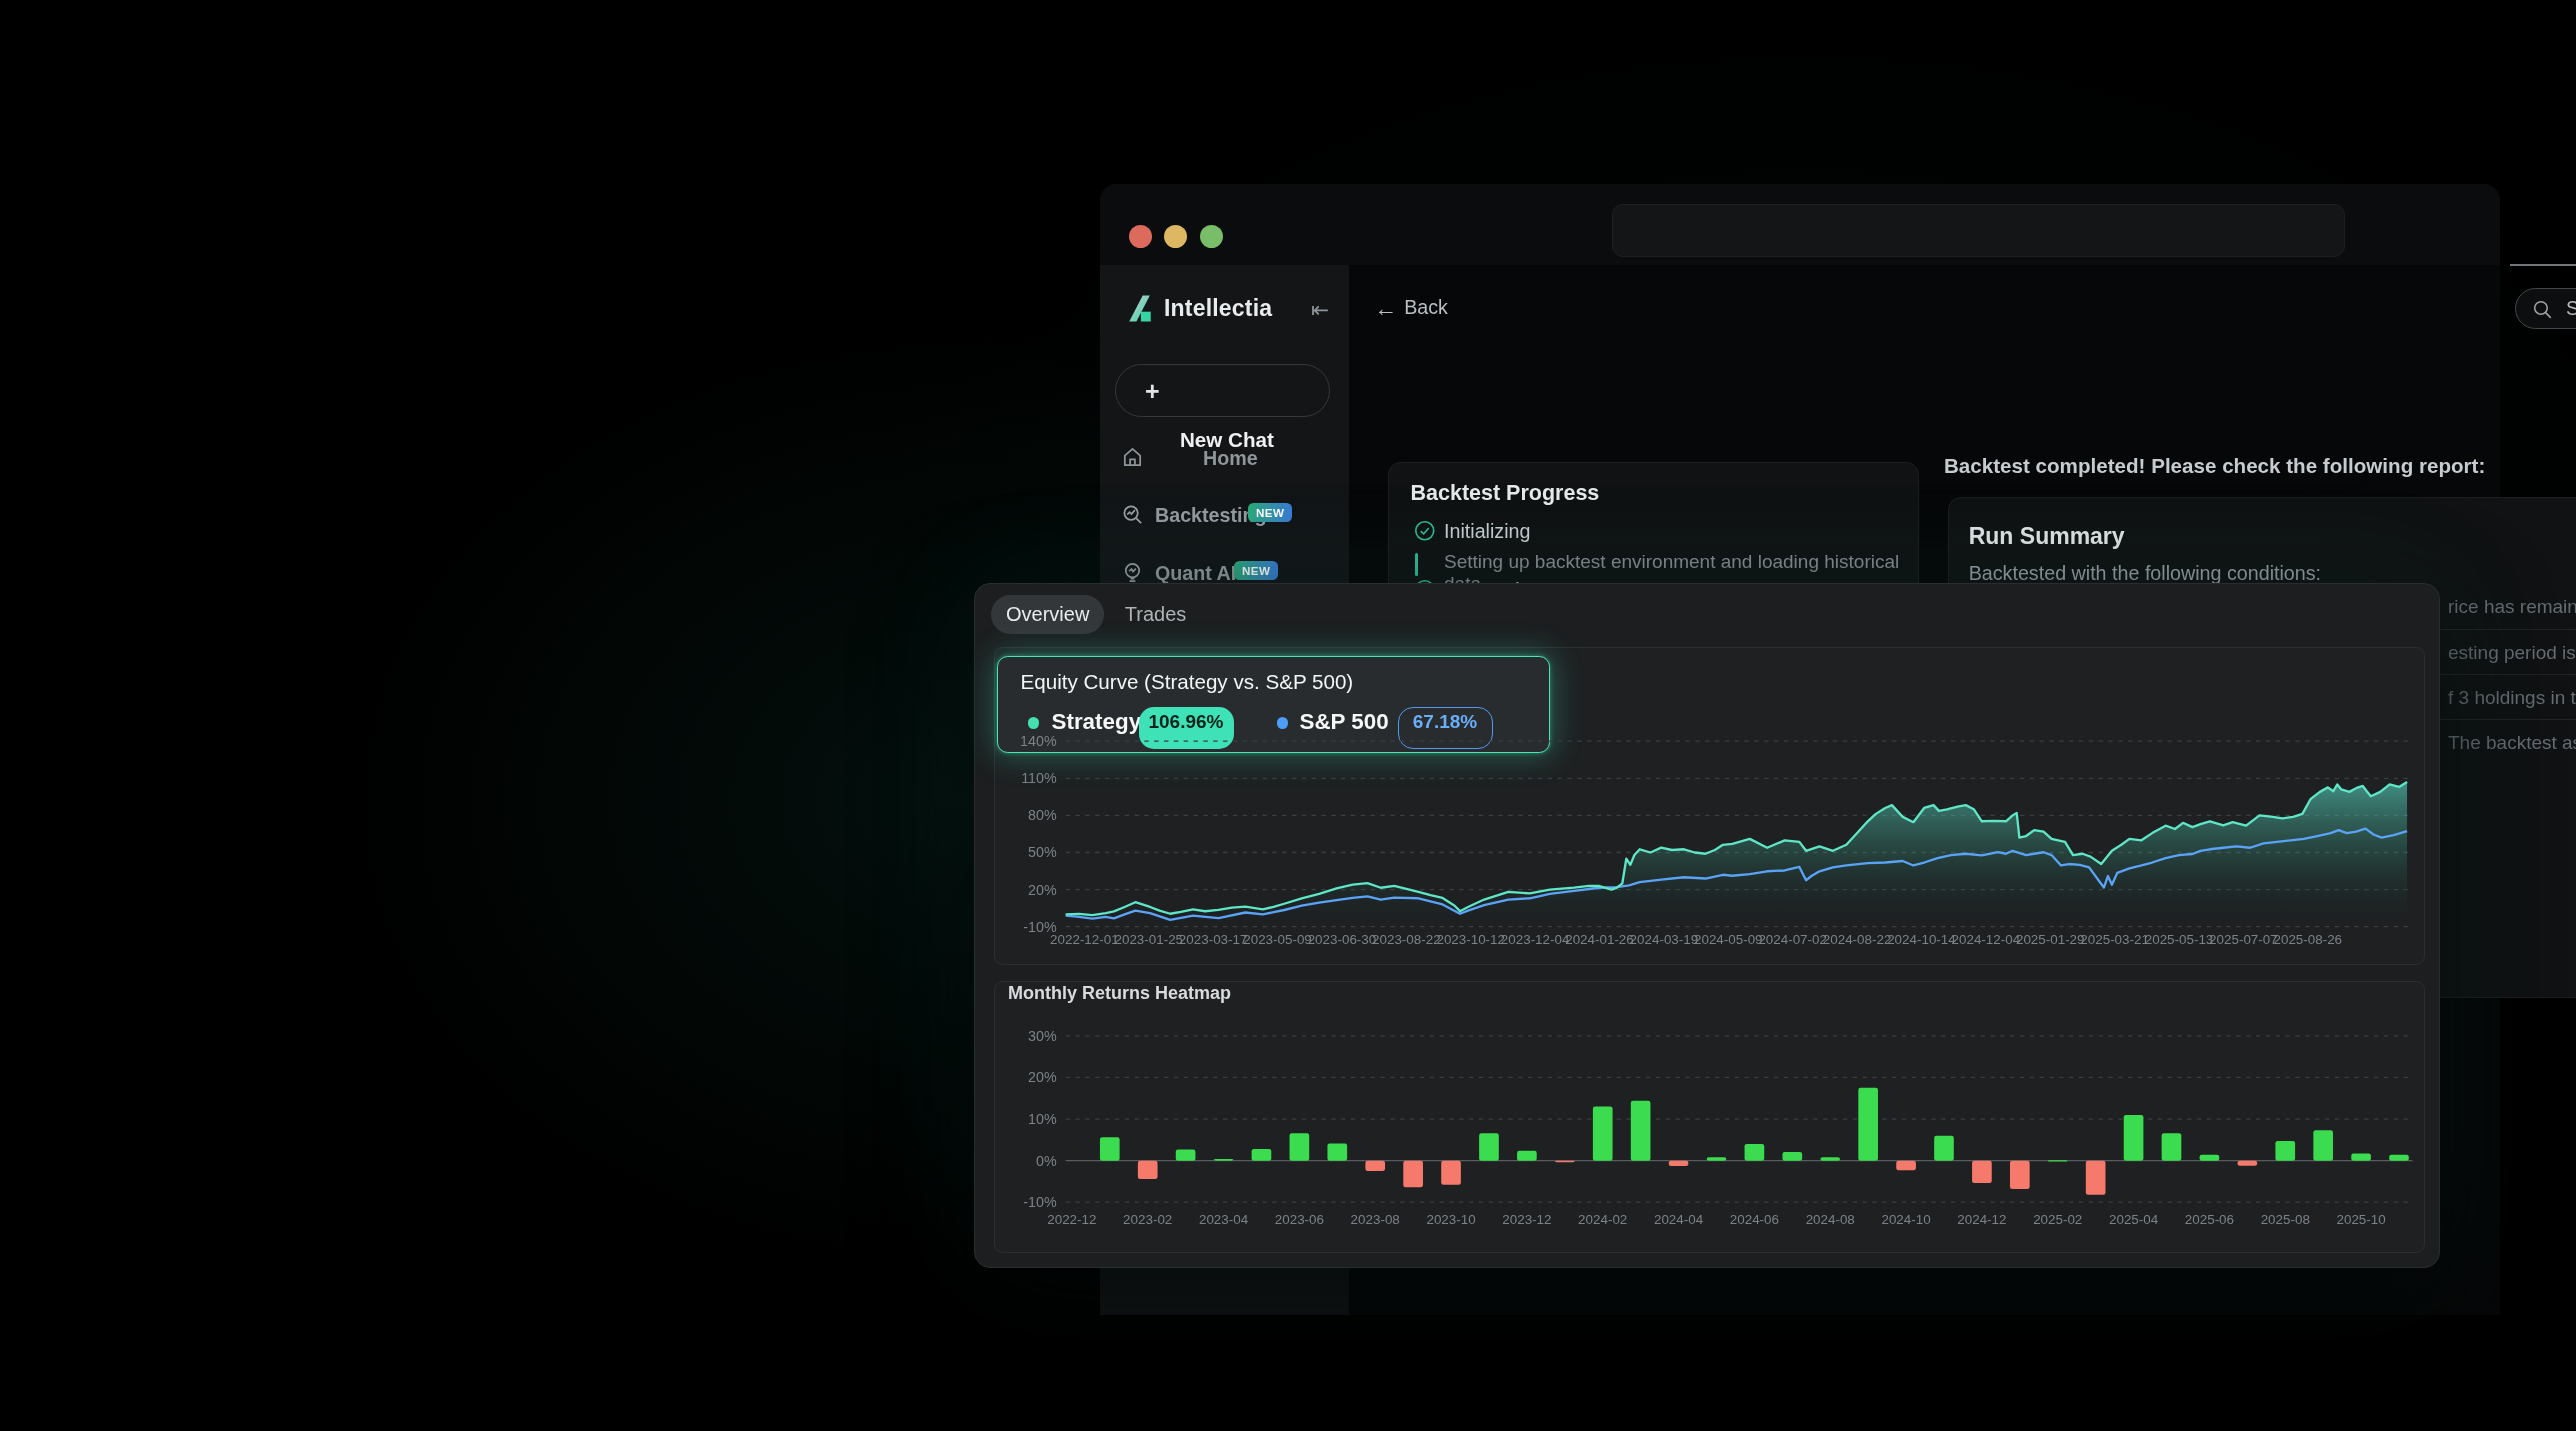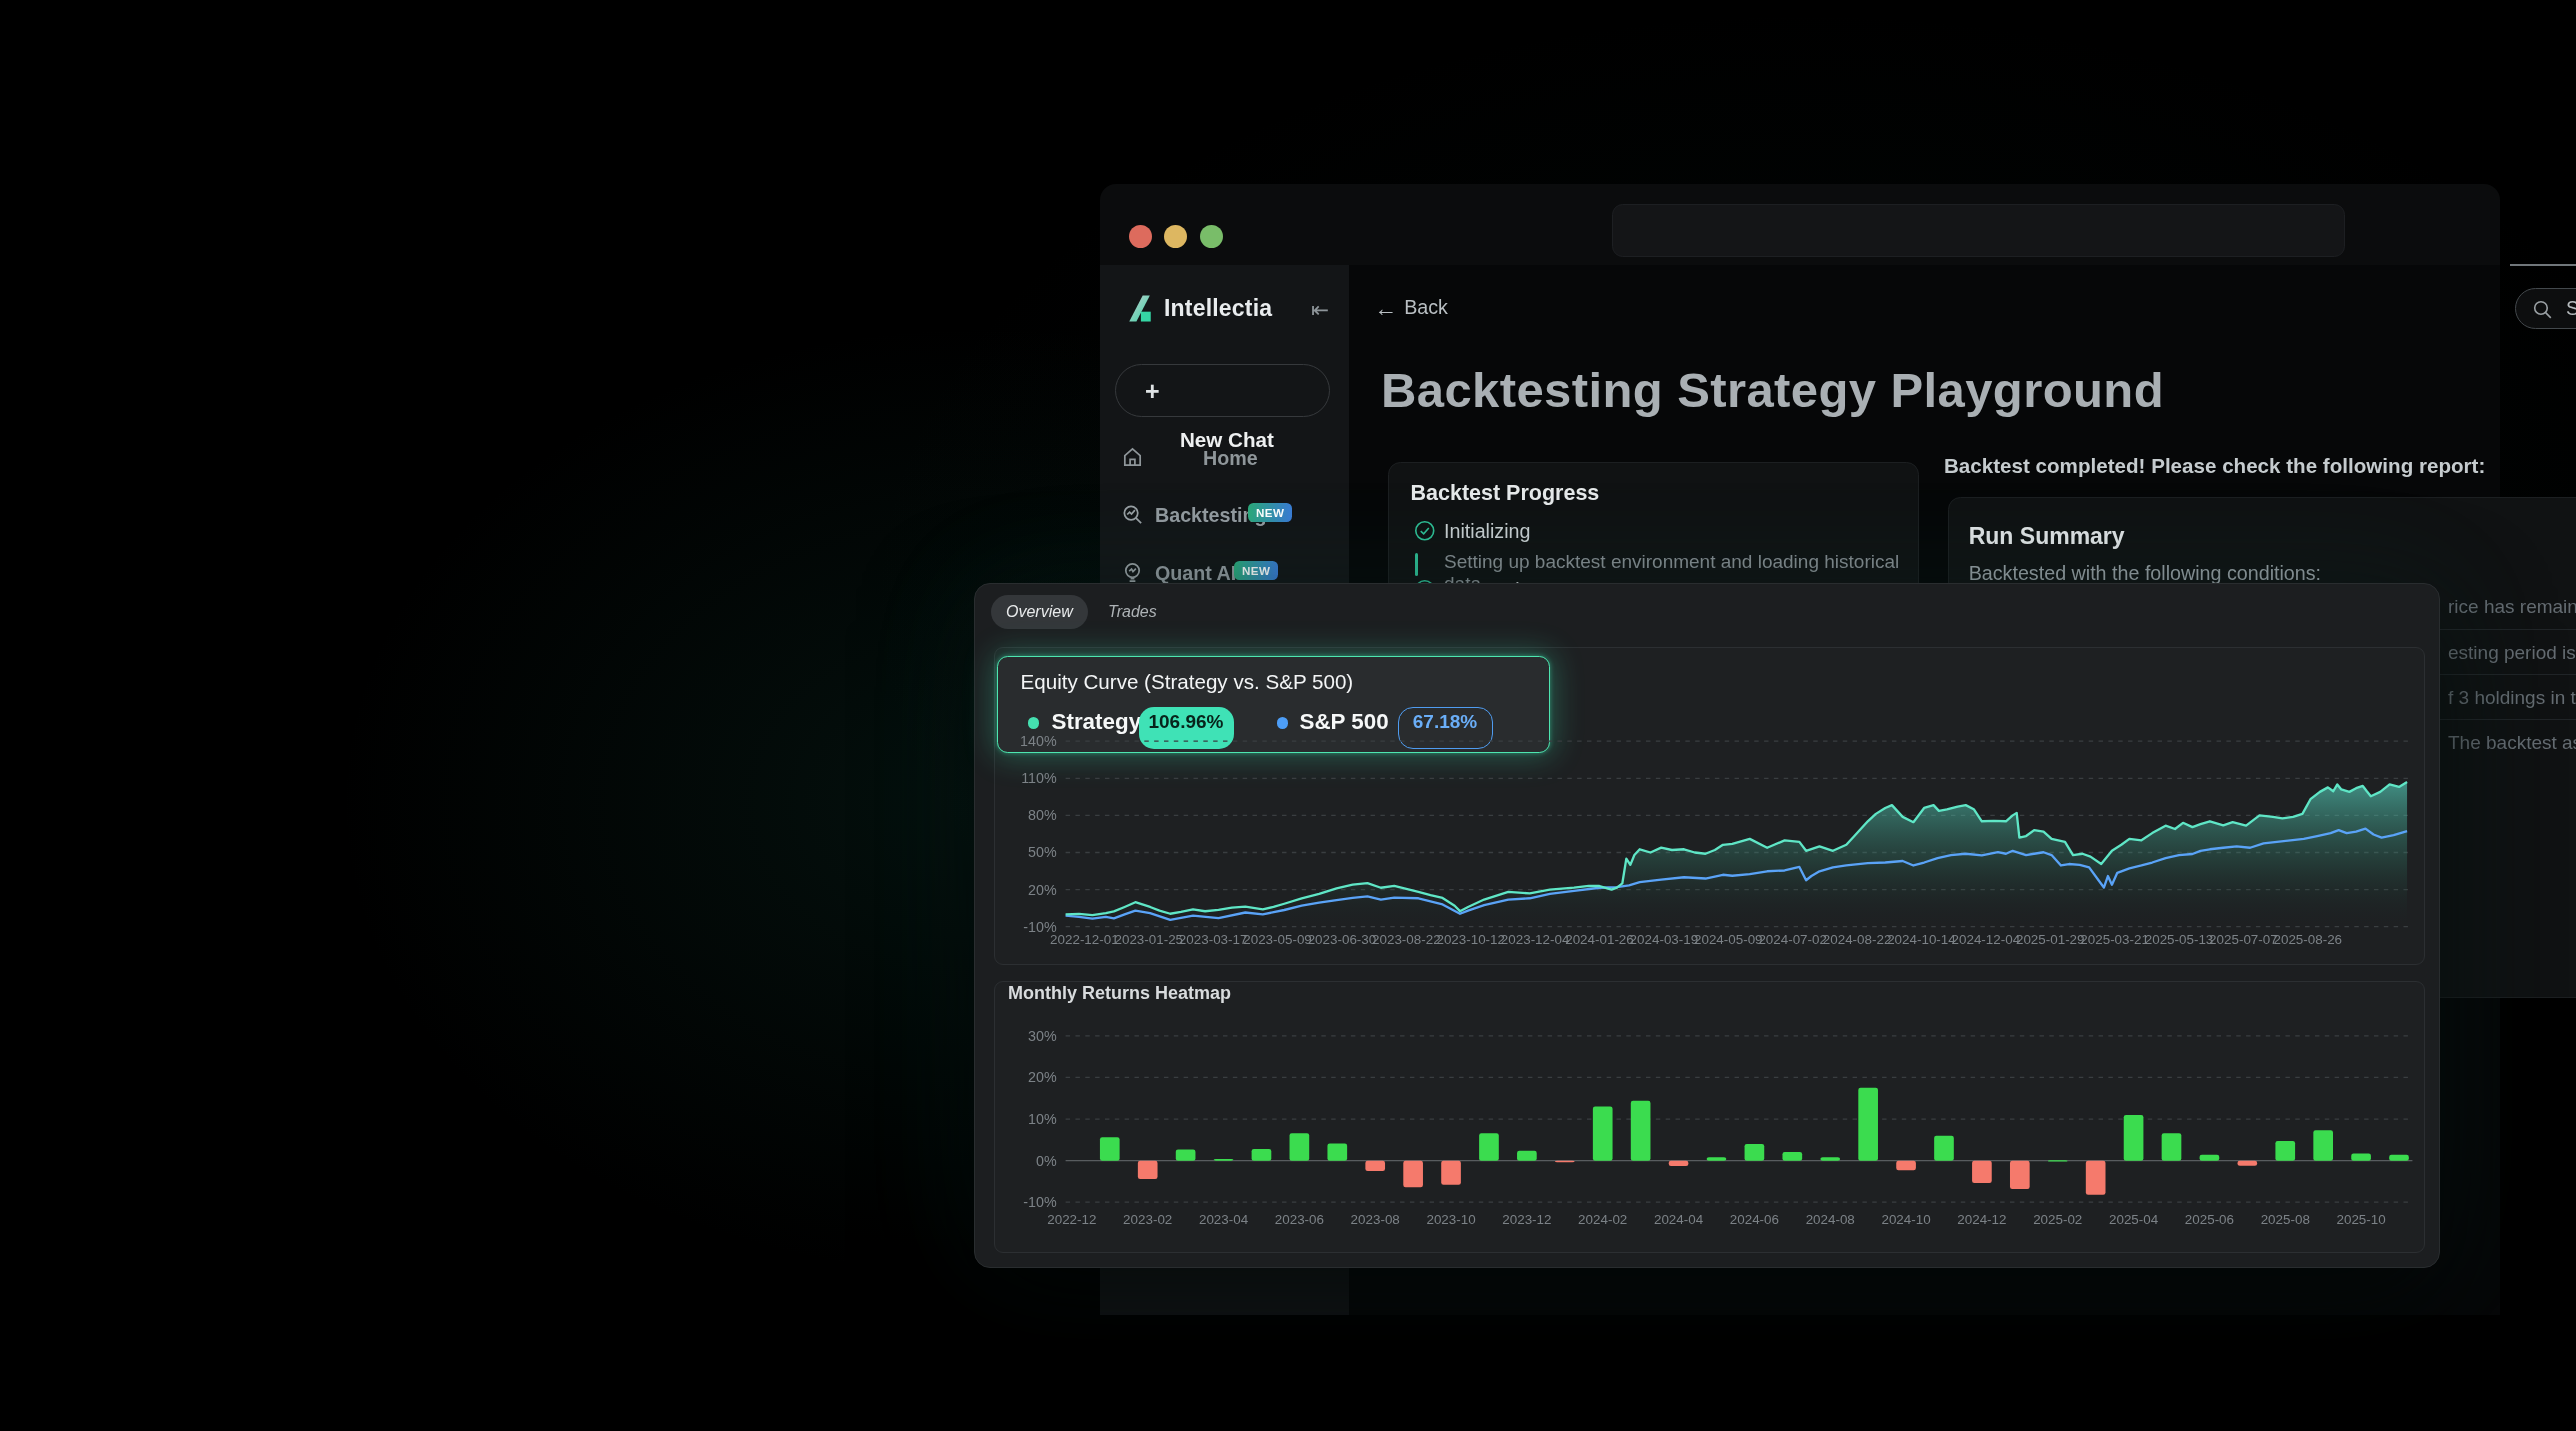--- a/index.html
+++ b/index.html
@@ -56,21 +56,21 @@
   .rs-row{ height:45px; line-height:45px; padding-left:499px; font-size:19px; color:#656c72; white-space:nowrap; overflow:hidden; }
   .rs-row + .rs-row{ border-top:0.9px solid #212528; }
 
   .hairline{ left:2510px; top:264px; width:66px; height:1.8px; background:#70767a; z-index:4; }
   .search-pill{ left:2515px; top:288px; width:134px; height:41px; border:1.3px solid #43484c; border-radius:20.6px; background:rgba(18,20,22,.7); z-index:4; }
   .search-pill .t{ position:absolute; left:50px; top:8px; font-size:19.7px; color:#b6bbbe; }
 
   
   .overlay{ left:974px; top:583px; width:1466px; height:685px; background:#1c1e20; border:0.9px solid #292d2f; border-radius:16px;
     box-shadow:0 36px 107px rgba(0,0,0,.72), 0 0 125px rgba(45,212,185,.08); z-index:20; }
-  .tab{ font-size:16px; border-radius:894px; padding:8px 15px; color:#aeb3b6;font-style:italic; }
+  .tab{ font-size:20px; border-radius:894px; padding:8px 15px; color:#aeb3b6; }
   .tab.active{ background:#34373a; color:#e9ebec; }
   .tabs{ left:16px; top:10.7px; display:flex; gap:5.4px; align-items:center; }
 
   .chart-card{ position:absolute; background:#1e2022; border:0.9px solid #2c2f32; border-radius:9px; }
   .equity-card{ left:19px; top:63px; width:1431px; height:318px; }
   .heatmap-card{ left:19px; top:397px; width:1431px; height:272px; }
   .heatmap-title{ left:33px; top:399px; font-size:18px; font-weight:bold; color:#d8dbdd; z-index:22;text-align:right; }
 
   .legend-card{ left:21.5px; top:72px; width:553px; height:97px; background:#292c2e; border:1.8px solid #4ee6b0; border-radius:10.7px;
     box-shadow:0 0 30px 3.6px rgba(62,230,180,.30), 0 0 5.4px rgba(62,230,180,.45); z-index:22; }
@@ -147,21 +147,20 @@
       </svg>
       <span class="t">Quant AI</span>
       <span class="badge-new" style="left:134px;">NEW</span>
     </div>
   </div>
 
   <div class="abs back">
     <span class="arr">←</span><span>Back</span>
   </div>
 
-  <div class="abs page-title">Backtesting Strategy Playground</div>
 
   <div class="abs card progress-card">
     <div class="abs progress-title">Backtest Progress</div>
     <div class="abs step" style="left:55px; top:57px;">
       <span class="ck">
         <svg width="21.5" height="21.5" viewBox="0 0 24 24" fill="none" stroke="#2fbf96" stroke-width="1.8">
             <circle cx="12" cy="12" r="10"></circle>
             <path d="M7.5 12.5 L10.8 15.5 L16.5 9"></path>
           </svg>
       </span>

